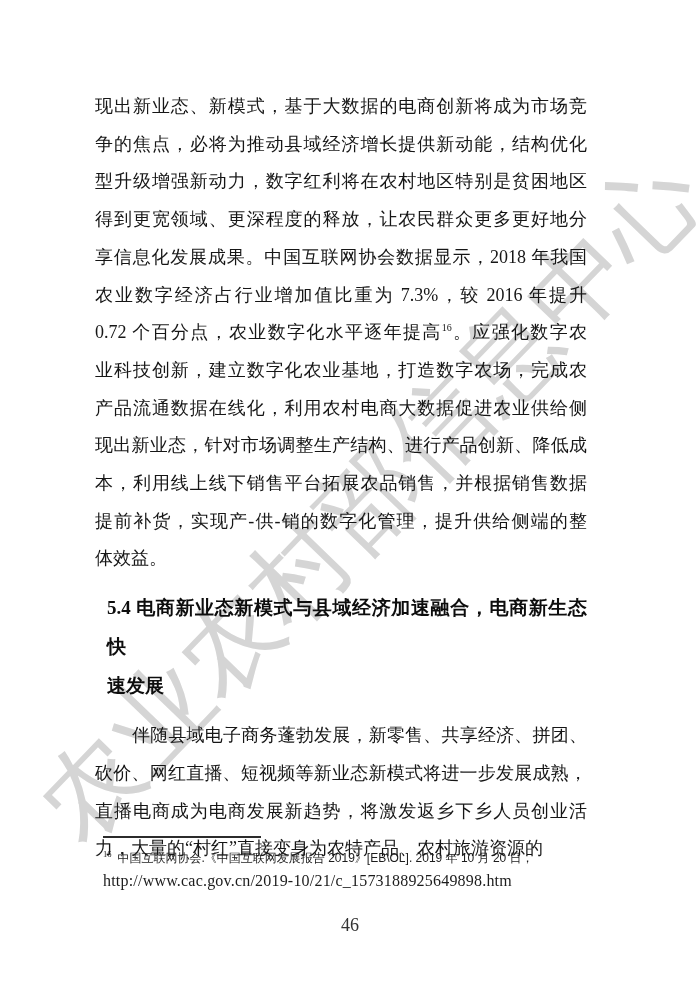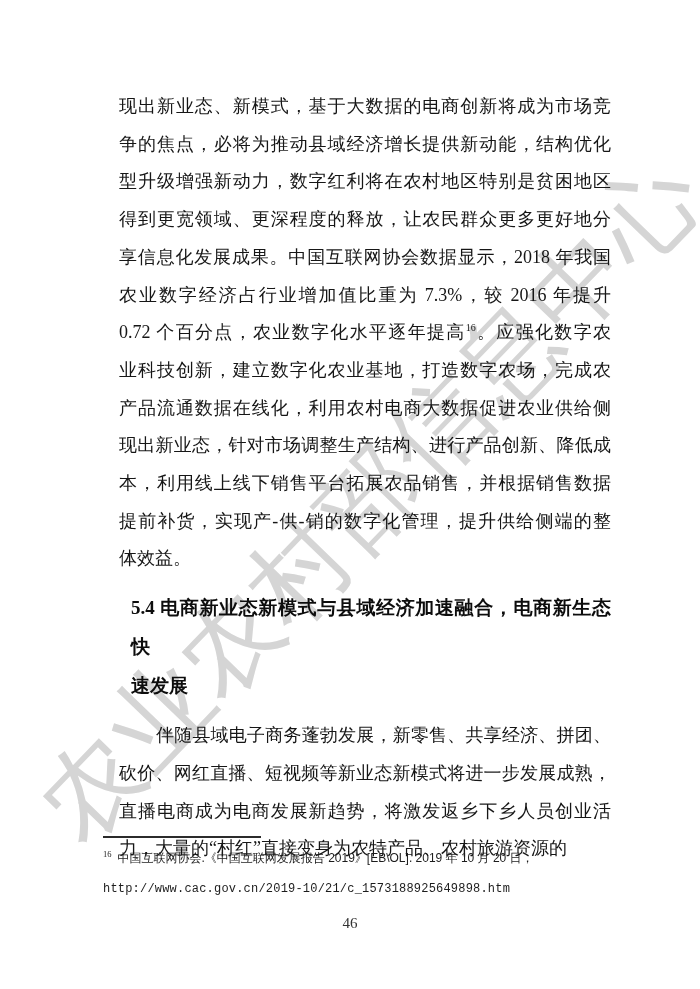--- a/index.html
+++ b/index.html
@@ -15,21 +15,21 @@
   }
   .watermark{
     position:absolute;left:370px;top:500px;
     transform:translate(-50%,-50%) rotate(-46deg);
     font-size:100px;line-height:100px;
     color:#d5d5d5;white-space:nowrap;
     font-family:"Liberation Serif", serif;
     z-index:0;user-select:none;
   }
   .content{
-    position:absolute;left:119px;top:88px;width:492px;z-index:1;
+    position:absolute;left:95px;top:88px;width:492px;z-index:1;
   }
   .tline{
     font-size:18px;
     line-height:37.7px;
     color:#161616;
     text-align:justify;
     text-align-last:justify;
   }
   .tline.last{text-align-last:left;}
   .tline.indent{text-indent:37px;}
@@ -54,27 +54,27 @@
   .fn-line{
     margin-top:12px;font-size:12px;line-height:16px;
     font-family:"Liberation Sans", sans-serif;
     white-space:nowrap;
   }
   .fn-line sup{
     font-size:8.5px;vertical-align:super;line-height:0;margin-right:6px;
     font-family:"Liberation Serif", serif;
   }
   .fn-url{
-    margin-top:16px;font-size:12px;line-height:14px;
-    font-family:Liberation Mono, monospace;
+    margin-top:8px;font-size:16px;line-height:14px;
+    font-family:Liberation Serif, serif;
     color:#1c1c1c;letter-spacing:0.2px;
   }
   .pageno{
     position:absolute;left:0;top:915px;width:700px;
-    text-align:center;font-size:15px;color:#333333;z-index:1;
+    text-align:center;font-size:18px;color:#333333;z-index:1;
     font-family:"Liberation Serif", serif;
   }
 </style>
 </head>
 <body>
 
 <div class="page">
 
   <div class="watermark">农业农村部信息中心</div>
 

